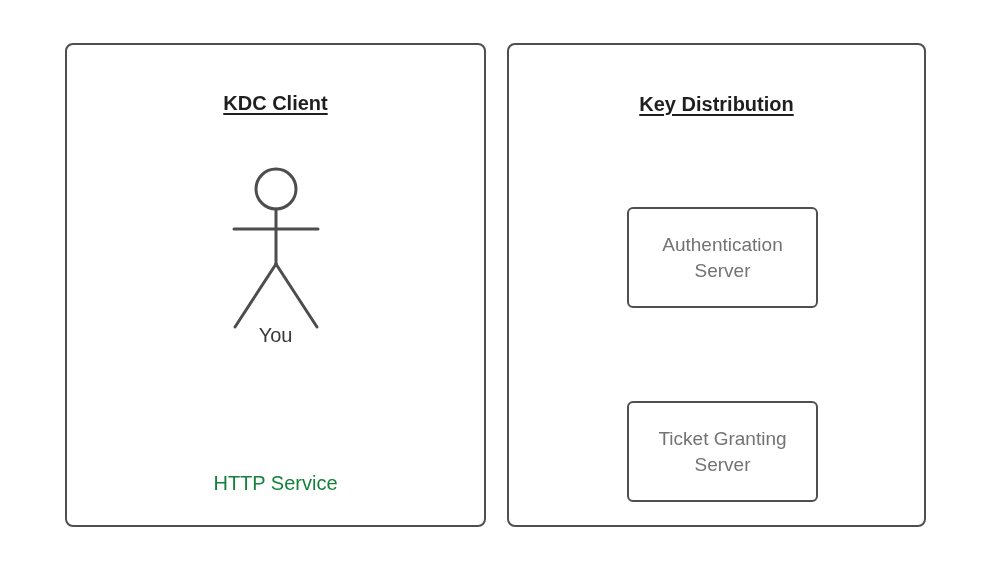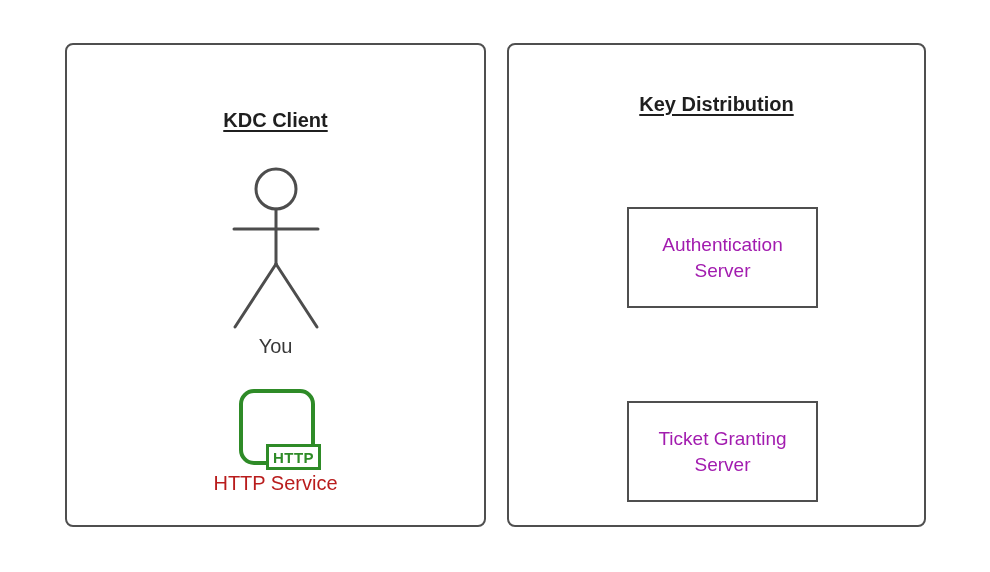--- a/index.html
+++ b/index.html
@@ -27,21 +27,21 @@
 
   .panel-title {
     position: absolute;
     left: 0; right: 0;
     text-align: center;
     font-size: 20px;
     font-weight: bold;
     color: #1f1f1f;
     line-height: 27px;
   }
-  .panel.left  .panel-title { top: 62px; }
+  .panel.left  .panel-title { top: 45px; }
   .panel.right .panel-title { top: 46px; }
   .panel-title .tline {
     display: block;
     text-decoration: underline;
     text-decoration-thickness: 2px;
     text-underline-offset: 3px;
   }
 
   .actor-svg {
     position: absolute;
@@ -53,21 +53,21 @@
   .actor-svg .stroke {
     fill: none;
     stroke: #4d4d4d;
     stroke-width: 3;
     stroke-linecap: round;
   }
 
   .actor-label {
     position: absolute;
     left: 0; right: 0;
-    top: 290px;
+    top: 279px;
     text-align: center;
     font-size: 20px;
     color: #383838;
   }
 
   .http-icon {
     position: absolute;
     left: 172px;
     top: 344px;
     width: 76px;
@@ -92,39 +92,39 @@
     color: #2e8b27;
     letter-spacing: 0.5px;
   }
 
   .service-label {
     position: absolute;
     left: 0; right: 0;
     top: 427px;
     text-align: center;
     font-size: 20px;
-    color: #b91c1c;
+    color: #15803d;
   }
 
   .server-box {
     position: absolute;
     left: 118px;
     width: 191px;
     height: 101px;
     border: 2px solid #4f4f4f;
-    border-radius: 0;
+    border-radius: 6px;
     background: #ffffff;
     display: flex;
     flex-direction: column;
     align-items: center;
     justify-content: center;
     text-align: center;
     font-size: 19px;
     line-height: 26px;
-    color: #a21caf;
+    color: #737373;
   }
   .server-box.auth   { top: 162px; }
   .server-box.ticket { top: 340px; margin-top: 16px; }
 </style>
 </head>
 <body>
 
 <div class="canvas">
 
   <section class="panel left">
@@ -135,23 +135,20 @@
     <svg class="actor-svg" viewBox="0 0 120 170" aria-hidden="true">
       <circle class="stroke" cx="60" cy="23" r="20"></circle>
       <line class="stroke" x1="60" y1="43" x2="60" y2="98"></line>
       <line class="stroke" x1="18" y1="63" x2="102" y2="63"></line>
       <line class="stroke" x1="60" y1="98" x2="19" y2="161"></line>
       <line class="stroke" x1="60" y1="98" x2="101" y2="161"></line>
     </svg>
 
     <div class="actor-label">You</div>
 
-    <div class="http-icon">
-      <span class="http-badge">HTTP</span>
-    </div>
 
     <div class="service-label">HTTP Service</div>
   </section>
 
   <section class="panel right">
     <div class="panel-title">
       <span class="tline">Key Distribution</span>
     </div>
 
     <div class="server-box auth">

